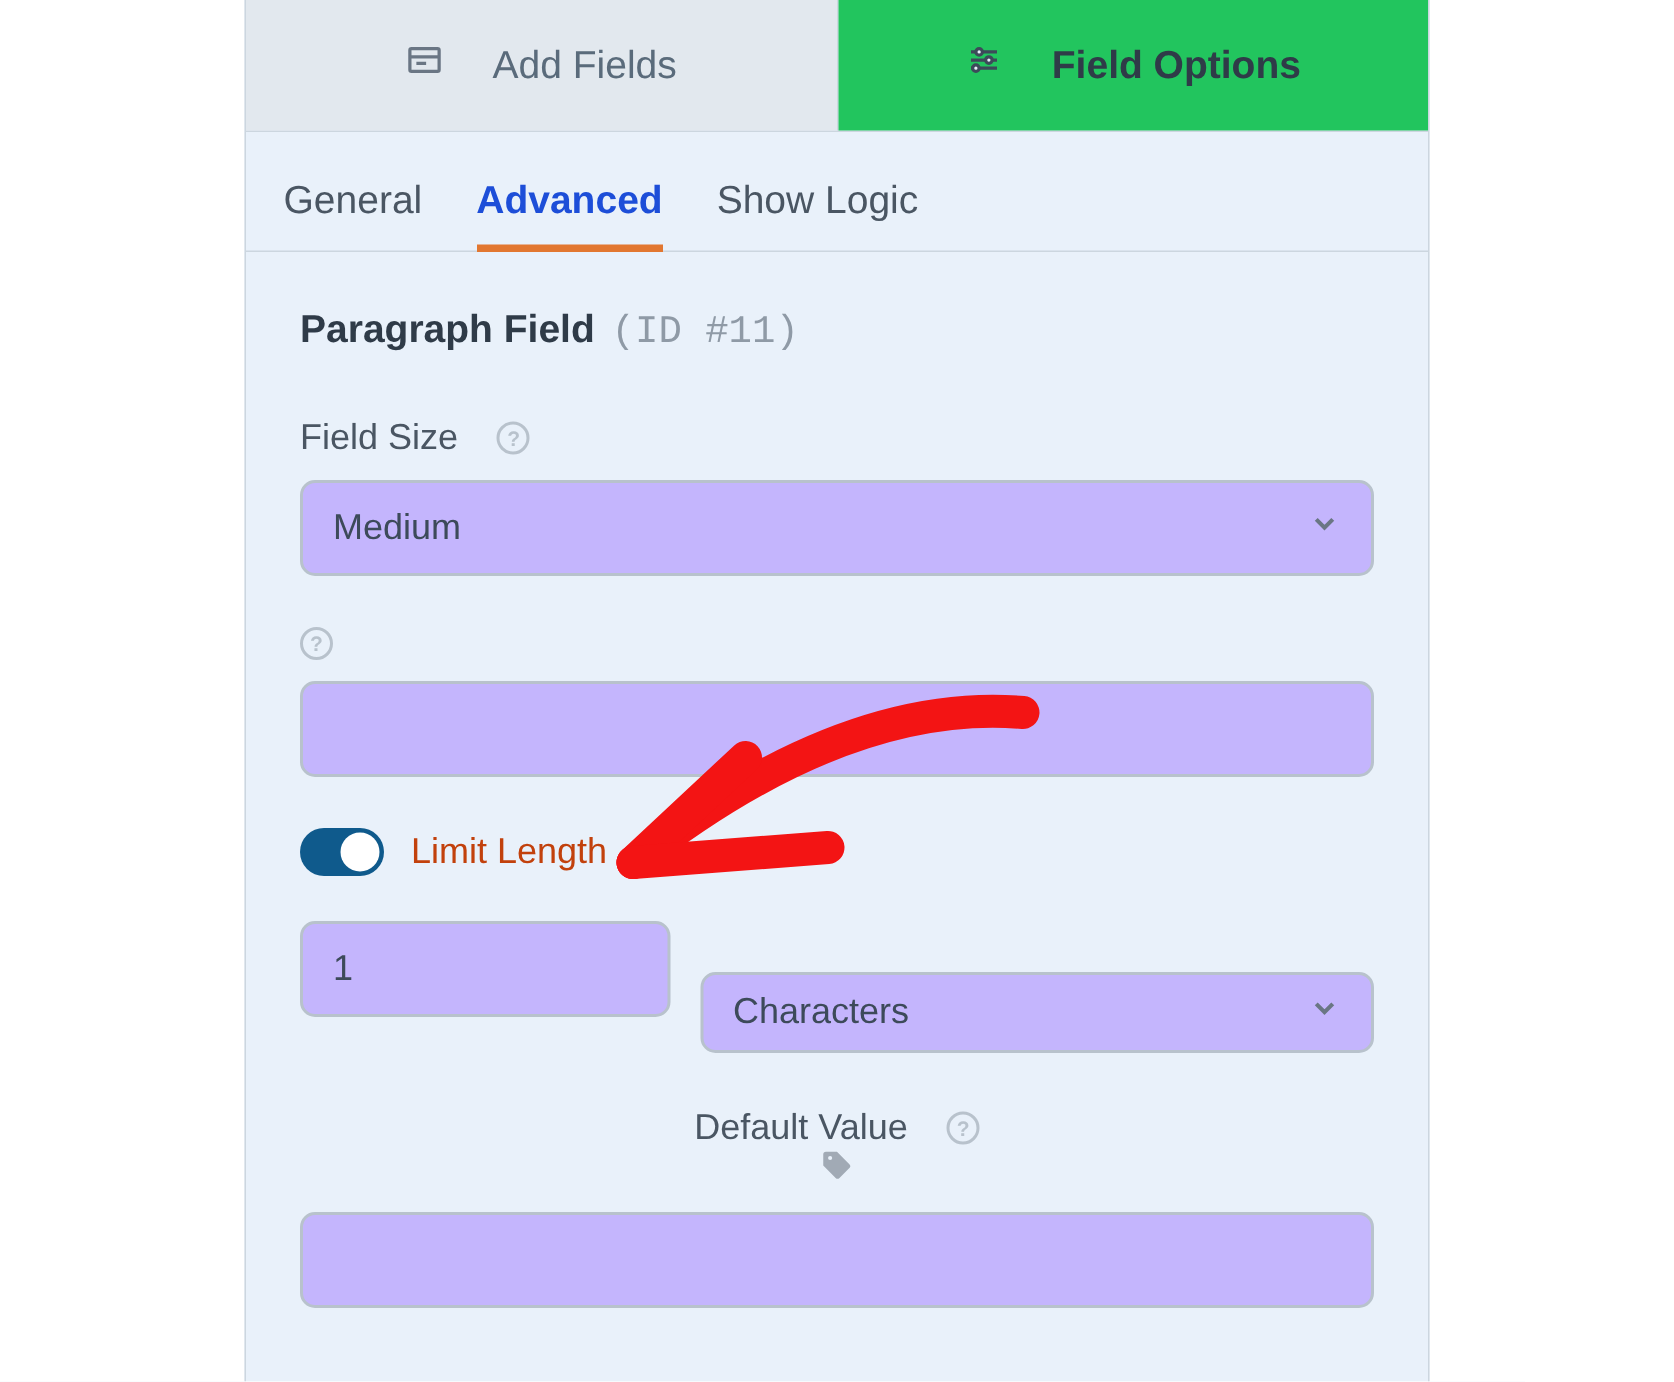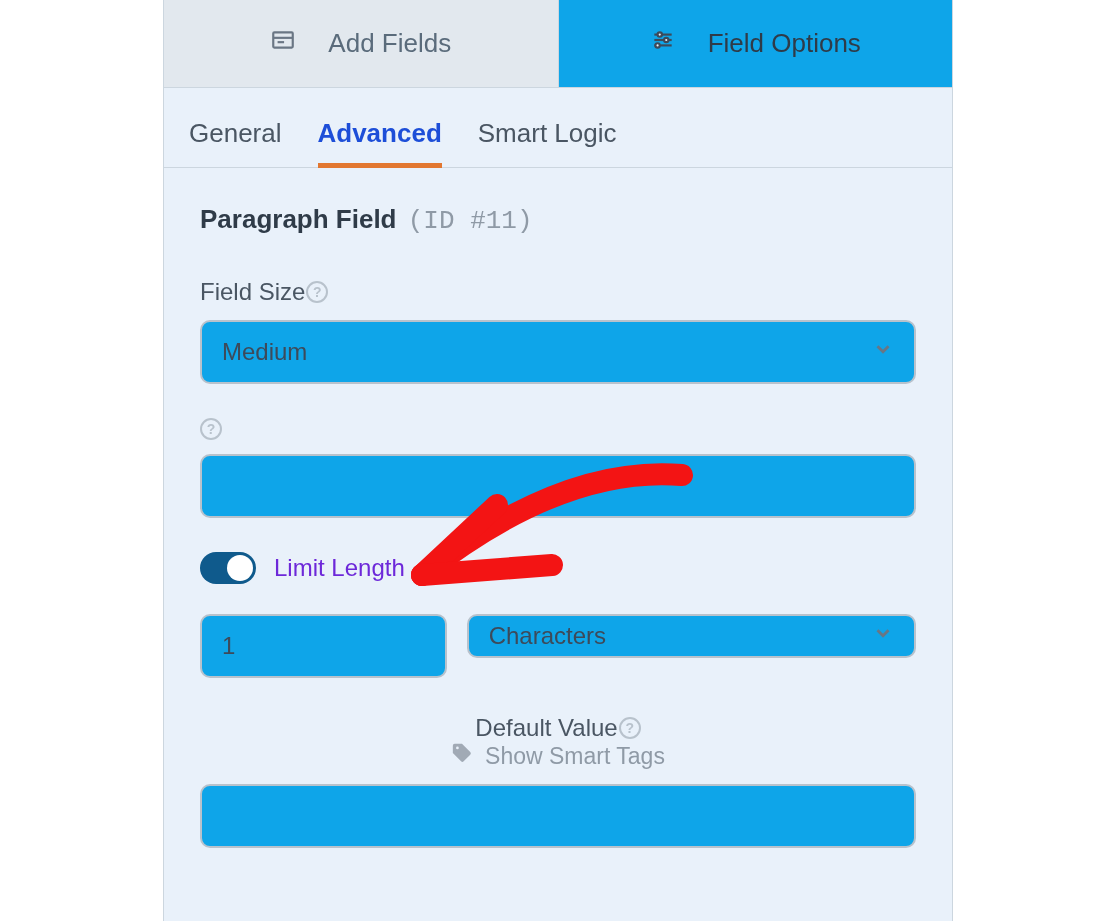--- a/index.html
+++ b/index.html
@@ -30,21 +30,21 @@
     font-weight: 600;
     color: #3d4a5a;
     cursor: pointer;
   }
   .top-tab.inactive {
     background: #e2e8ee;
     color: #5a6b7b;
     font-weight: 500;
     border-right: 1px solid #ccd6df;
   }
-  .top-tab.active { background: #0ea5e9; font-weight: 400; color: #2f3b48; }
+  .top-tab.active { background: #22c55e; font-weight: 700; color: #2f3b48; }
   .top-tab svg { width: 26px; height: 26px; flex-shrink: 0; }
   
   .sub-tabs {
     display: flex;
     gap: 36px;
     padding: 30px 36px 0 25px;
     border-bottom: 1px solid #ccd6df;
   }
   .sub-tab {
     font-size: 26px;
@@ -60,39 +60,39 @@
     margin-bottom: -1px;
   }
   
   .body { padding: 36px; position: relative; }
   .field-title { font-size: 26px; font-weight: 700; color: #2f3b48; margin-bottom: 42px; }
   .field-title .idtag { font-weight: 500; color: #8f9aa6; margin-left: 4px; font-family: Liberation Mono, monospace; }
   .form-row { margin-bottom: 34px; }
   .form-label {
     display: flex;
     align-items: center;
-    gap: 1px;
+    gap: 26px;
     font-size: 24px;
     color: #4a5663;
     margin-bottom: 14px;
   }
   .help-icon {
     width: 22px; height: 22px;
     display: inline-flex; align-items: center; justify-content: center;
     border: 2px solid #b8c2cc;
     border-radius: 50%;
     color: #b8c2cc;
     font-size: 14px;
     font-weight: 600;
     cursor: pointer;
   }
   .select, .input {
     width: 100%;
     height: 64px;
-    background: #0ea5e9;
+    background: #c4b5fd;
     border: 2px solid #b8c2cc;
     border-radius: 10px;
     font-size: 24px;
     color: #3d4a5a;
     padding: 0 20px;
     display: flex;
     align-items: center;
     justify-content: space-between;
     cursor: pointer;
   }
@@ -102,25 +102,25 @@
   
   .toggle-row { display: flex; align-items: center; gap: 18px; margin-bottom: 30px; }
   .toggle {
     width: 56px; height: 32px; border-radius: 16px; background: #0f5a8c;
     position: relative; cursor: pointer;
   }
   .toggle .knob {
     position: absolute; right: 3px; top: 3px;
     width: 26px; height: 26px; border-radius: 50%; background: #fff;
   }
-  .toggle-label { font-size: 24px; color: #6d28d9; }
+  .toggle-label { font-size: 24px; color: #c2410c; }
   
   .limit-row { display: flex; gap: 20px; margin-bottom: 36px; }
   .limit-row .input { flex: 1; height: 64px; }
-  .limit-row .select { flex: 2; height: 44px; }
+  .limit-row .select { flex: 2; height: 54px; margin-top: 34px; }
   
   .dv-head {
     display: flex; justify-content: space-between; align-items: center; margin-bottom: 14px; flex-direction: column;
   }
   .smart-tags {
     display: flex; align-items: center; gap: 12px;
     color: #8f9aa6; font-size: 23px; cursor: pointer;
   }
   .smart-tags svg { width: 22px; height: 22px; }
   
@@ -157,21 +157,21 @@
           <circle cx="7" cy="17" r="2" fill="#e9f1fa"></circle>
         </svg>
       </span>
       <span>Field Options</span>
     </div>
   </div>
 
   <div class="sub-tabs">
     <div class="sub-tab">General</div>
     <div class="sub-tab active">Advanced</div>
-    <div class="sub-tab">Smart Logic</div>
+    <div class="sub-tab">Show Logic</div>
   </div>
 
   <div class="body">
 
     <div class="field-title">
       <span>Paragraph Field</span>
       <span class="idtag">(ID #11)</span>
     </div>
 
     <div class="form-row">
@@ -225,21 +225,20 @@
         <div class="form-label" style="margin-bottom:0;">
           <span>Default Value</span>
           <span class="help-icon">?</span>
         </div>
         <div class="smart-tags">
           <span>
             <svg viewBox="0 0 24 24" fill="#a1aab5">
                 <path d="M21 11l-9-9H4a2 2 0 0 0-2 2v8l9 9a2 2 0 0 0 2.8 0l7.2-7.2a2 2 0 0 0 0-2.8zM7 8a1.5 1.5 0 1 1 0-3 1.5 1.5 0 0 1 0 3z"></path>
               </svg>
           </span>
-          <span>Show Smart Tags</span>
         </div>
       </div>
       <div class="input">
         <span></span>
       </div>
     </div>
 
   </div>
 
   <svg class="annotation" width="330" height="170">

